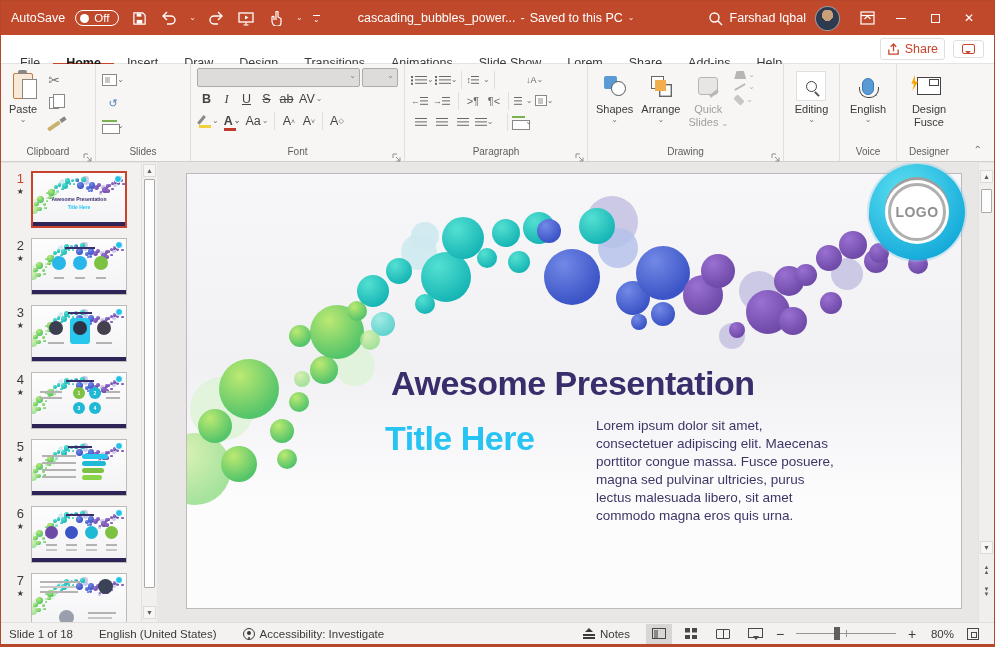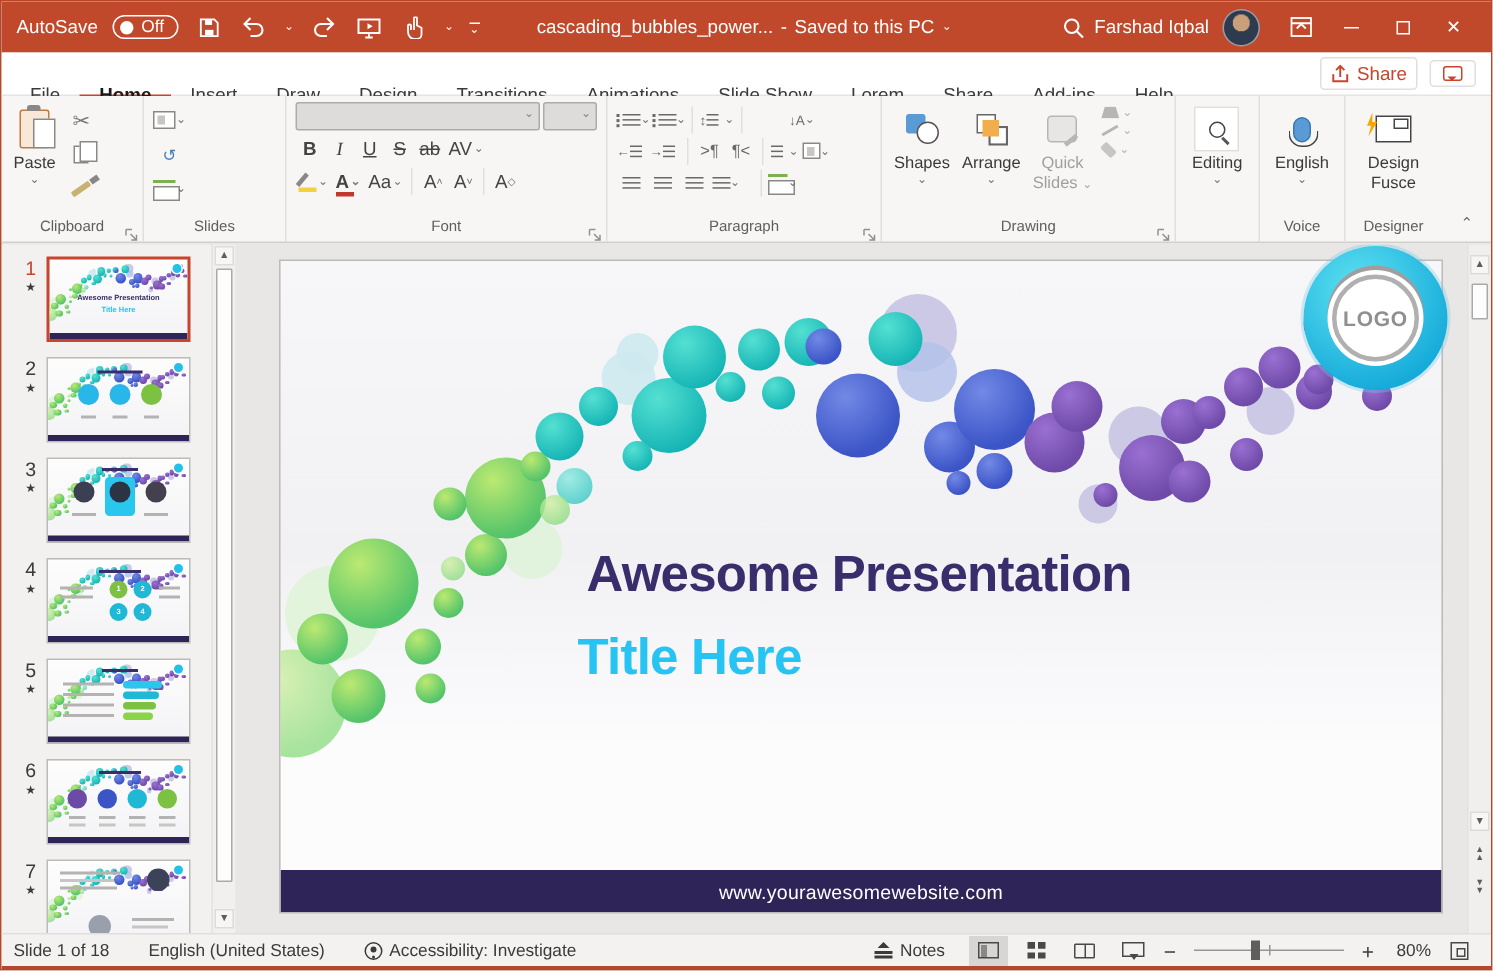--- a/index.html
+++ b/index.html
@@ -1168,23 +1168,21 @@
             <div class="bub p" style="left: 633px; top: 118px; height: 22px; width: 22px;"></div>
             <div class="bub p" style="left: 652px; top: 57px; height: 28px; width: 28px;"></div>
             <div class="bub p" style="left: 677px; top: 75px; height: 24px; width: 24px;"></div>
             <div class="bub p" style="left: 700px; top: 47px; height: 24px; width: 24px;"></div>
             <div class="bub p" style="left: 682px; top: 69px; height: 20px; width: 20px;"></div>
             <div class="bub p" style="left: 682px; top: 24px; height: 36px; width: 36px;"></div>
             <div class="bub p" style="left: 721px; top: 80px; height: 20px; width: 20px;"></div>
           </div>
         <div class="slide-title">Awesome Presentation</div>
         <div class="slide-subtitle">Title Here</div>
-        <div class="slide-footer">
-          <span>www.yourawesomewebsite.com</span>
-        </div>
+        <div class="slide-body">Lorem ipsum dolor sit amet, consectetuer adipiscing elit. Maecenas porttitor congue massa. Fusce posuere, magna sed pulvinar ultricies, purus lectus malesuada libero, sit amet commodo magna eros quis urna.</div>
       </div>
       <div class="logo">
         <div class="logo-inner">LOGO</div>
       </div>
 
       <div class="vscroll">
         <span class="sarrow" style="top:7px;">▲</span>
         <span class="sthumb" style="top:26px;height:24px;"></span>
         <span class="sarrow" style="top:378px;">▼</span>
         <span class="dblchev" style="top:402px;">▲<br>▲</span>

